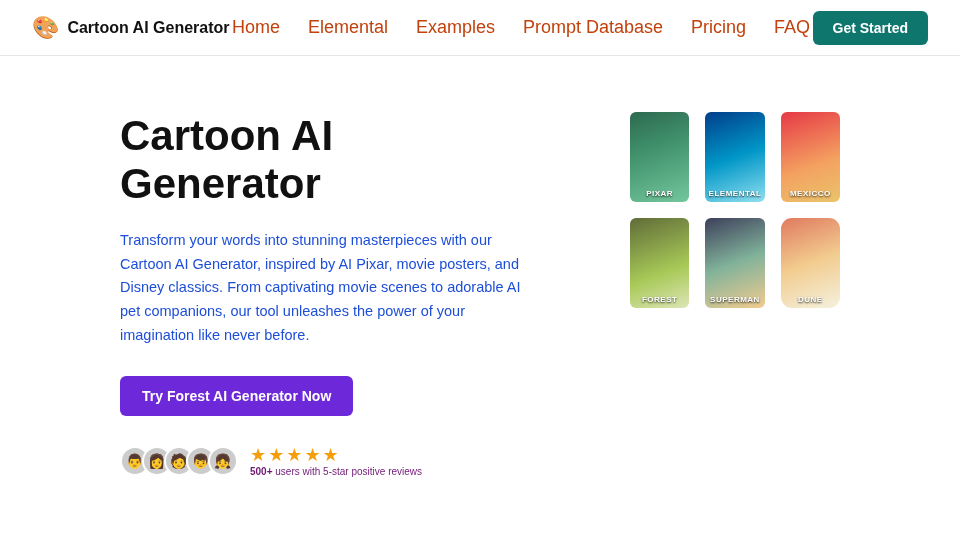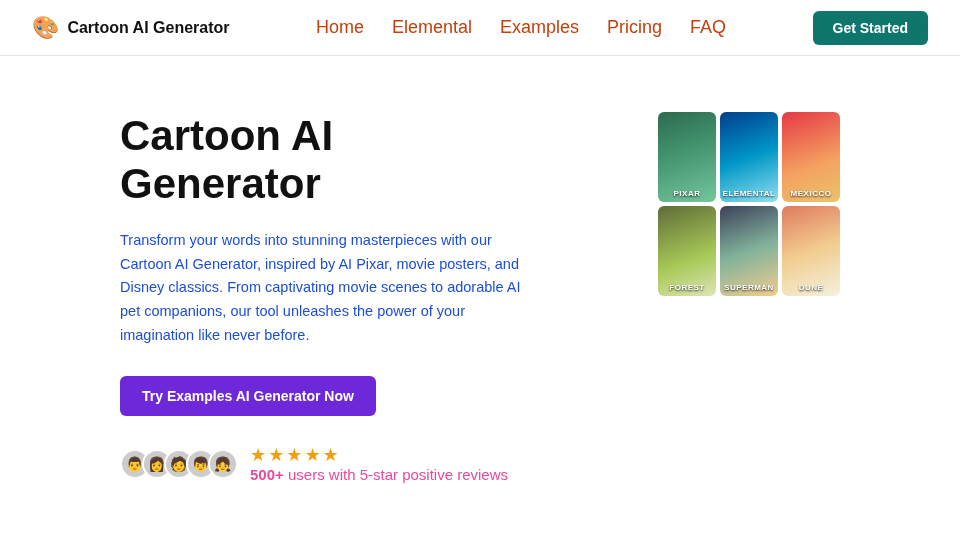--- a/index.html
+++ b/index.html
@@ -36,73 +36,74 @@
     .social-proof { display: flex; align-items: center; gap: 12px; }
     .avatars { display: flex; }
     .avatar {
       width: 30px; height: 30px; border-radius: 50%; border: 2px solid #fff;
       margin-left: -8px; background: #ccc; overflow: hidden;
       display: inline-flex; align-items: center; justify-content: center;
       font-size: 14px;
     }
     .avatar:first-child { margin-left: 0; }
     .stars { color: #f59e0b; font-size: 18px; letter-spacing: 2px; }
-    .review-text { font-size: 15px; color: #ec4899; text-align: right; }
+    .review-text { font-size: 10px; color: #701a75; text-align: right; }
     .review-text strong { font-weight: 700; }
 
     
     .hero-right { flex-shrink: 0; }
     .image-grid {
       display: grid; grid-template-columns: 1fr 1fr 1fr;
-      grid-template-rows: 90px 90px; gap: 4px; width: 182px;
+      grid-template-rows: 90px 90px; gap: 16px; width: 210px;
     }
     .grid-img {
       border-radius: 6px; overflow: hidden; background: #888;
       display: flex; align-items: flex-end; justify-content: center;
       position: relative;
     }
     .grid-img span {
       position: absolute; bottom: 4px; left: 0; right: 0;
       text-align: center; font-size: 8px; font-weight: 700; color: #fff;
       text-shadow: 0 1px 2px rgba(0,0,0,0.8); text-transform: uppercase; letter-spacing: 0.5px;
     }
     
     .gi-1 { background: linear-gradient(160deg, #2d6a4f 0%, #40916c 40%, #74c69d 100%); }
     .gi-2 { background: linear-gradient(160deg, #023e8a 0%, #0096c7 50%, #90e0ef 100%); }
     .gi-3 { background: linear-gradient(160deg, #e63946 0%, #f4a261 60%, #e9c46a 100%); }
     .gi-4 { background: linear-gradient(160deg, #606c38 0%, #a7c957 60%, #dde5b6 100%); }
     .gi-5 { background: linear-gradient(160deg, #3d405b 0%, #81b29a 50%, #f2cc8f 100%); }
-    .gi-6 { background: linear-gradient(160deg, #e07a5f 0%, #f2cc8f 50%, #f4f1de 100%); }
+    .gi-6 { background: linear-gradient(160deg, #e07a5f 0%, #f2cc8f 50%, #f4f1de 100%); border-radius: 11px; }
 
     
     .try-section { padding: 20px 60px 0; background: #fff; }
   </style>
 </head>
 <body>
 
 <nav>
   <div class="nav-logo">
     <span class="nav-logo-icon">🎨</span>
     <span>Cartoon AI Generator</span>
   </div>
   <ul class="nav-links" id="nav-links-container">
   <li><a href="#">Home</a></li>
       <li><a href="#">Elemental</a></li>
       <li><a href="#">Examples</a></li>
+      <li><a href="#">Prompt Database</a></li>
       <li><a href="#">Pricing</a></li>
       <li><a href="#">FAQ</a></li>
     </ul>
   <button class="btn-get-started">Get Started</button>
 </nav>
 
 <section class="hero">
   <div class="hero-left">
     <h1 class="hero-title">Cartoon AI Generator</h1>
     <p class="hero-desc">Transform your words into stunning masterpieces with our Cartoon AI Generator, inspired by AI Pixar, movie posters, and Disney classics. From captivating movie scenes to adorable AI pet companions, our tool unleashes the power of your imagination like never before.</p>
-    <button class="btn-try">Try Examples AI Generator Now</button>
+    <button class="btn-try">Try Forest AI Generator Now</button>
     <div class="social-proof">
       <div class="avatars" id="avatar-group">
       <div class="avatar">👨</div>
           <div class="avatar">👩</div>
           <div class="avatar">🧑</div>
           <div class="avatar">👦</div>
           <div class="avatar">👧</div>
         </div>
       <div>
         <div class="stars">★★★★★</div>

